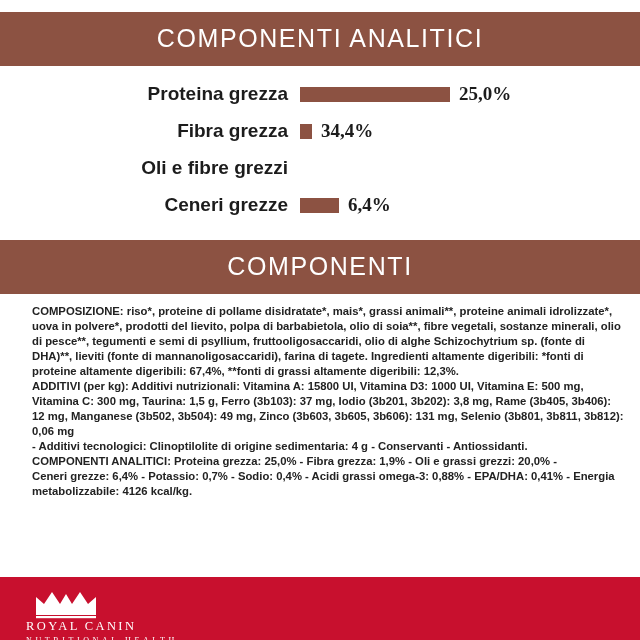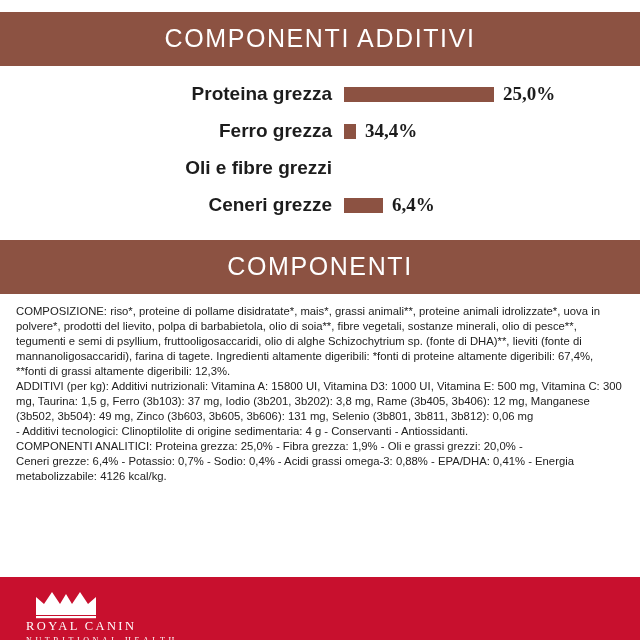--- a/index.html
+++ b/index.html
@@ -40,21 +40,21 @@
   .chart {
     padding: 10px 0 6px 0;
   }
   .chart-row {
     display: flex;
     align-items: center;
     height: 36px;
     margin-bottom: 1px;
   }
   .chart-label {
-    width: 344px;
+    width: 300px;
     text-align: right;
     padding-right: 12px;
     font-size: 19px;
     font-weight: 700;
     color: #1c1c1c;
     box-sizing: border-box;
     white-space: nowrap;
   }
   .chart-bar-wrap {
     flex: 1;
@@ -75,21 +75,22 @@
   }
   
   .composition {
     padding: 10px 16px 0 16px;
     font-size: 11.3px;
     line-height: 1.33;
     color: #222222;
     text-align: left;
   }
   .composition p {
-    margin: 0 0 0 0;
+    margin: 0 0 0 16px;
+    font-weight: bold;
   }
   .composition p + p {
     margin-top: 0px;
   }
   
   .footer {
     position: absolute;
     left: 0;
     bottom: 0;
     width: 640px;
@@ -120,35 +121,35 @@
     margin-top: 2px;
     text-align: center;
   }
 </style>
 </head>
 <body>
 
 <div class="page">
 
   <div class="band analytics">
-    <span>COMPONENTI ADDITIVI</span>
+    <span>COMPONENTI ANALITICI</span>
   </div>
 
   <div class="chart">
 
     <div class="chart-row">
       <div class="chart-label">Proteina grezza</div>
       <div class="chart-bar-wrap">
         <div class="chart-bar" style="width:150px"></div>
         <div class="chart-value">25,0%</div>
       </div>
     </div>
 
     <div class="chart-row">
-      <div class="chart-label">Ferro grezza</div>
+      <div class="chart-label">Fibra grezza</div>
       <div class="chart-bar-wrap">
         <div class="chart-bar" style="width:12px"></div>
         <div class="chart-value">34,4%</div>
       </div>
     </div>
 
     <div class="chart-row">
       <div class="chart-label">Oli e fibre grezzi</div>
     </div>
 

